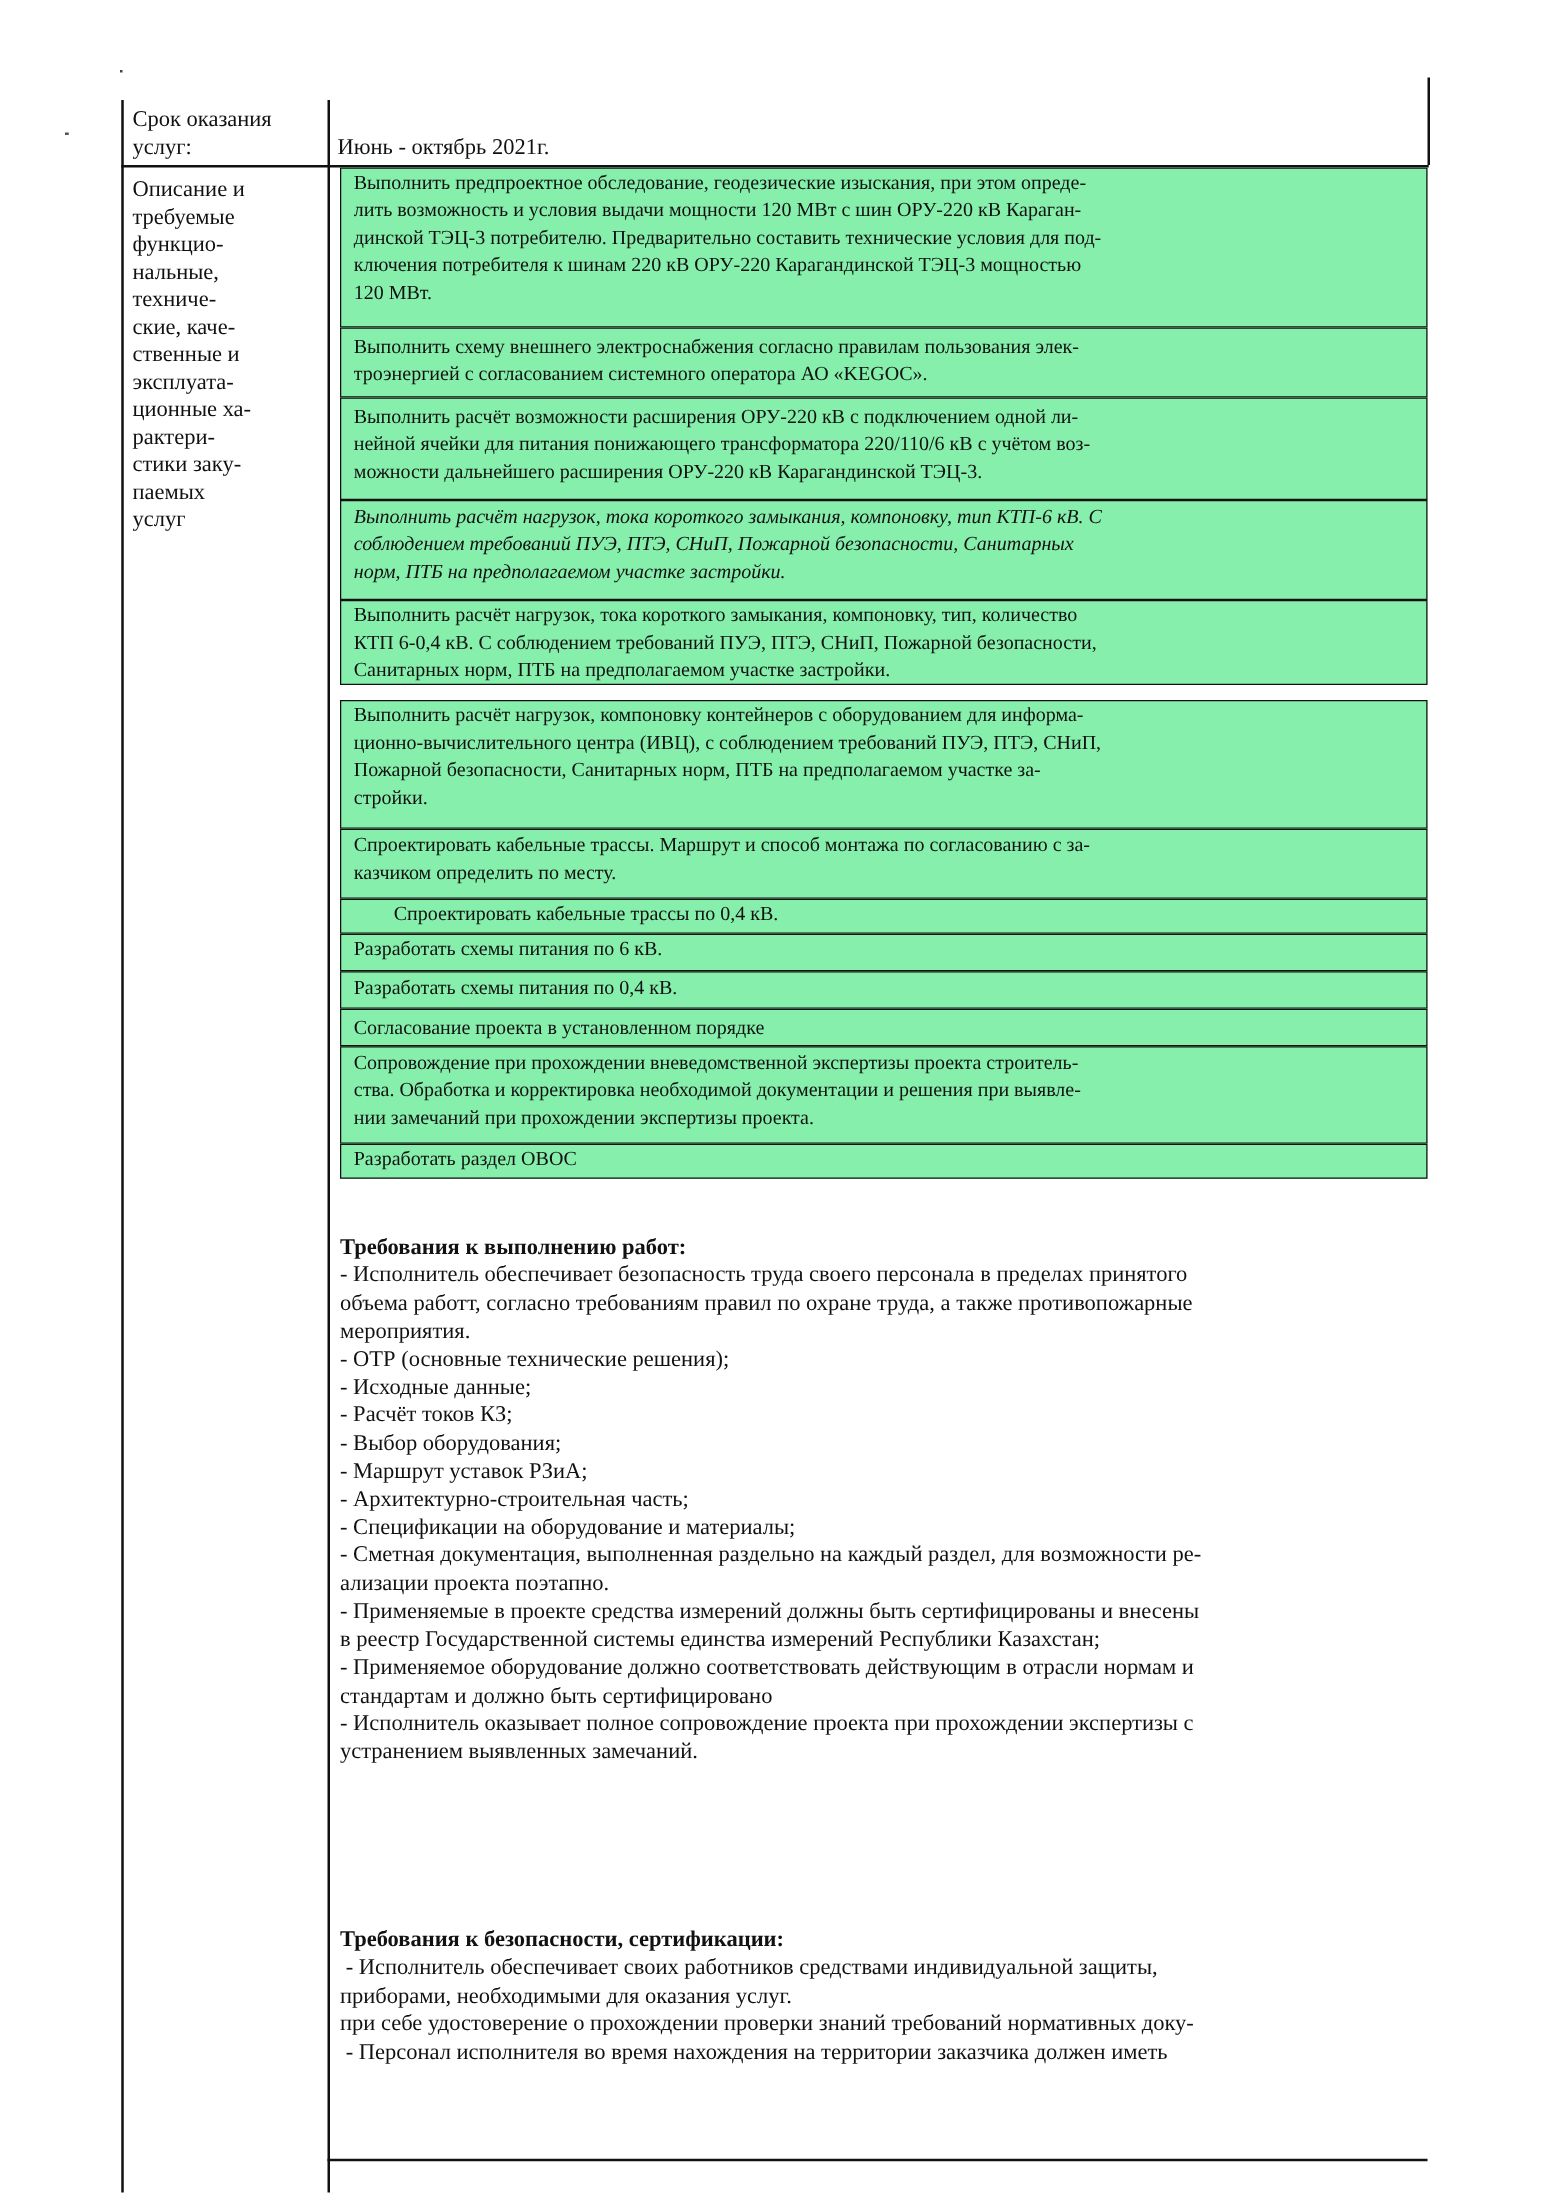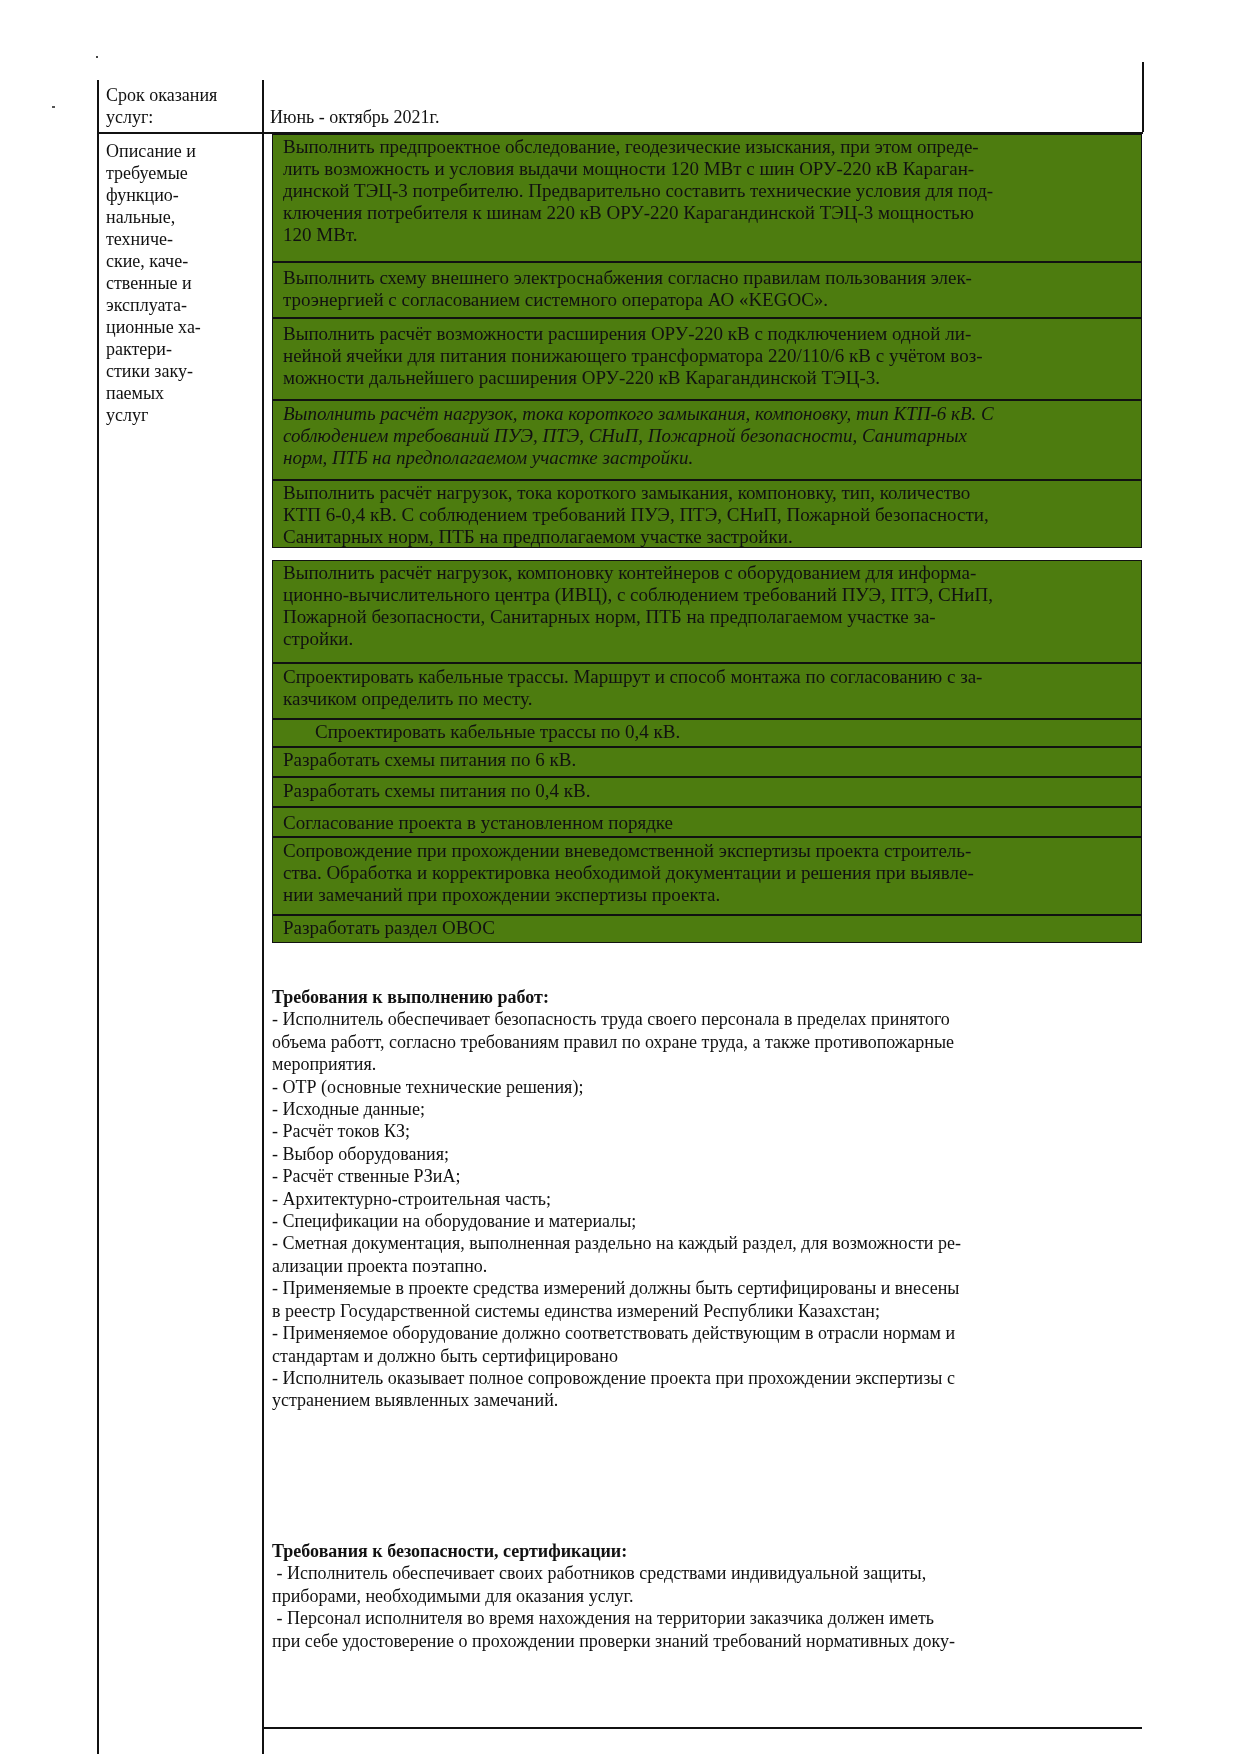--- a/index.html
+++ b/index.html
@@ -12,21 +12,21 @@
   .hline { position: absolute; background: #111; }
 
   .left-col-text { position: absolute; font-size: 18px; line-height: 22px; }
   .term-label { left: 106px; top: 84px; width: 150px; }
   .term-value { left: 270px; top: 106px; font-size: 18px; }
   .desc-label { left: 106px; top: 140px; width: 150px; }
   .desc-label span { display: block; height: 22px; }
 
   
   .task { position: absolute; left: 272px; width: 870px; border: 1.5px solid #111; box-sizing: border-box;
-          font-size: 19px; line-height: 22px; padding: 0 6px 0 10px; background: #4d7c0f; }
+          font-size: 16px; line-height: 22px; padding: 0 6px 0 10px; background: #86efac; }
 
   .req { position: absolute; left: 272px; width: 880px; font-size: 18px; line-height: 22.4px; }
   .req h3 { font-size: 18px; font-weight: bold; margin: 0; line-height: 22.4px; }
   .req p { margin: 0; }
 </style>
 </head>
 <body>
 
 <div class="page">
   <div class="tick-mark"></div>
@@ -116,33 +116,33 @@
 
   <div class="req" style="top:986px;">
     <h3>Требования к выполнению работ:</h3>
     <p>- Исполнитель обеспечивает безопасность труда своего персонала в пределах принятого</p>
     <p>объема работт, согласно требованиям правил по охране труда, а также противопожарные</p>
     <p>мероприятия.</p>
     <p>- ОТР (основные технические решения);</p>
     <p>- Исходные данные;</p>
     <p>- Расчёт токов КЗ;</p>
     <p>- Выбор оборудования;</p>
-    <p>- Расчёт ственные РЗиА;</p>
+    <p>- Маршрут уставок РЗиА;</p>
     <p>- Архитектурно-строительная часть;</p>
     <p>- Спецификации на оборудование и материалы;</p>
     <p>- Сметная документация, выполненная раздельно на каждый раздел, для возможности ре-</p>
     <p>ализации проекта поэтапно.</p>
     <p>- Применяемые в проекте средства измерений должны быть сертифицированы и внесены</p>
     <p>в реестр Государственной системы единства измерений Республики Казахстан;</p>
     <p>- Применяемое оборудование должно соответствовать действующим в отрасли нормам и</p>
     <p>стандартам и должно быть сертифицировано</p>
     <p>- Исполнитель оказывает полное сопровождение проекта при прохождении экспертизы с</p>
     <p>устранением выявленных замечаний.</p>
   </div>
 
   <div class="req" style="top:1540px;">
     <h3>Требования к безопасности, сертификации:</h3>
     <p style="white-space:pre;"> - Исполнитель обеспечивает своих работников средствами индивидуальной защиты,</p>
     <p>приборами, необходимыми для оказания услуг.</p>
+    <p>при себе удостоверение о прохождении проверки знаний требований нормативных доку-</p>
     <p style="white-space:pre;"> - Персонал исполнителя во время нахождения на территории заказчика должен иметь</p>
-    <p>при себе удостоверение о прохождении проверки знаний требований нормативных доку-</p>
   </div>
 </div>
 
 </body></html>

